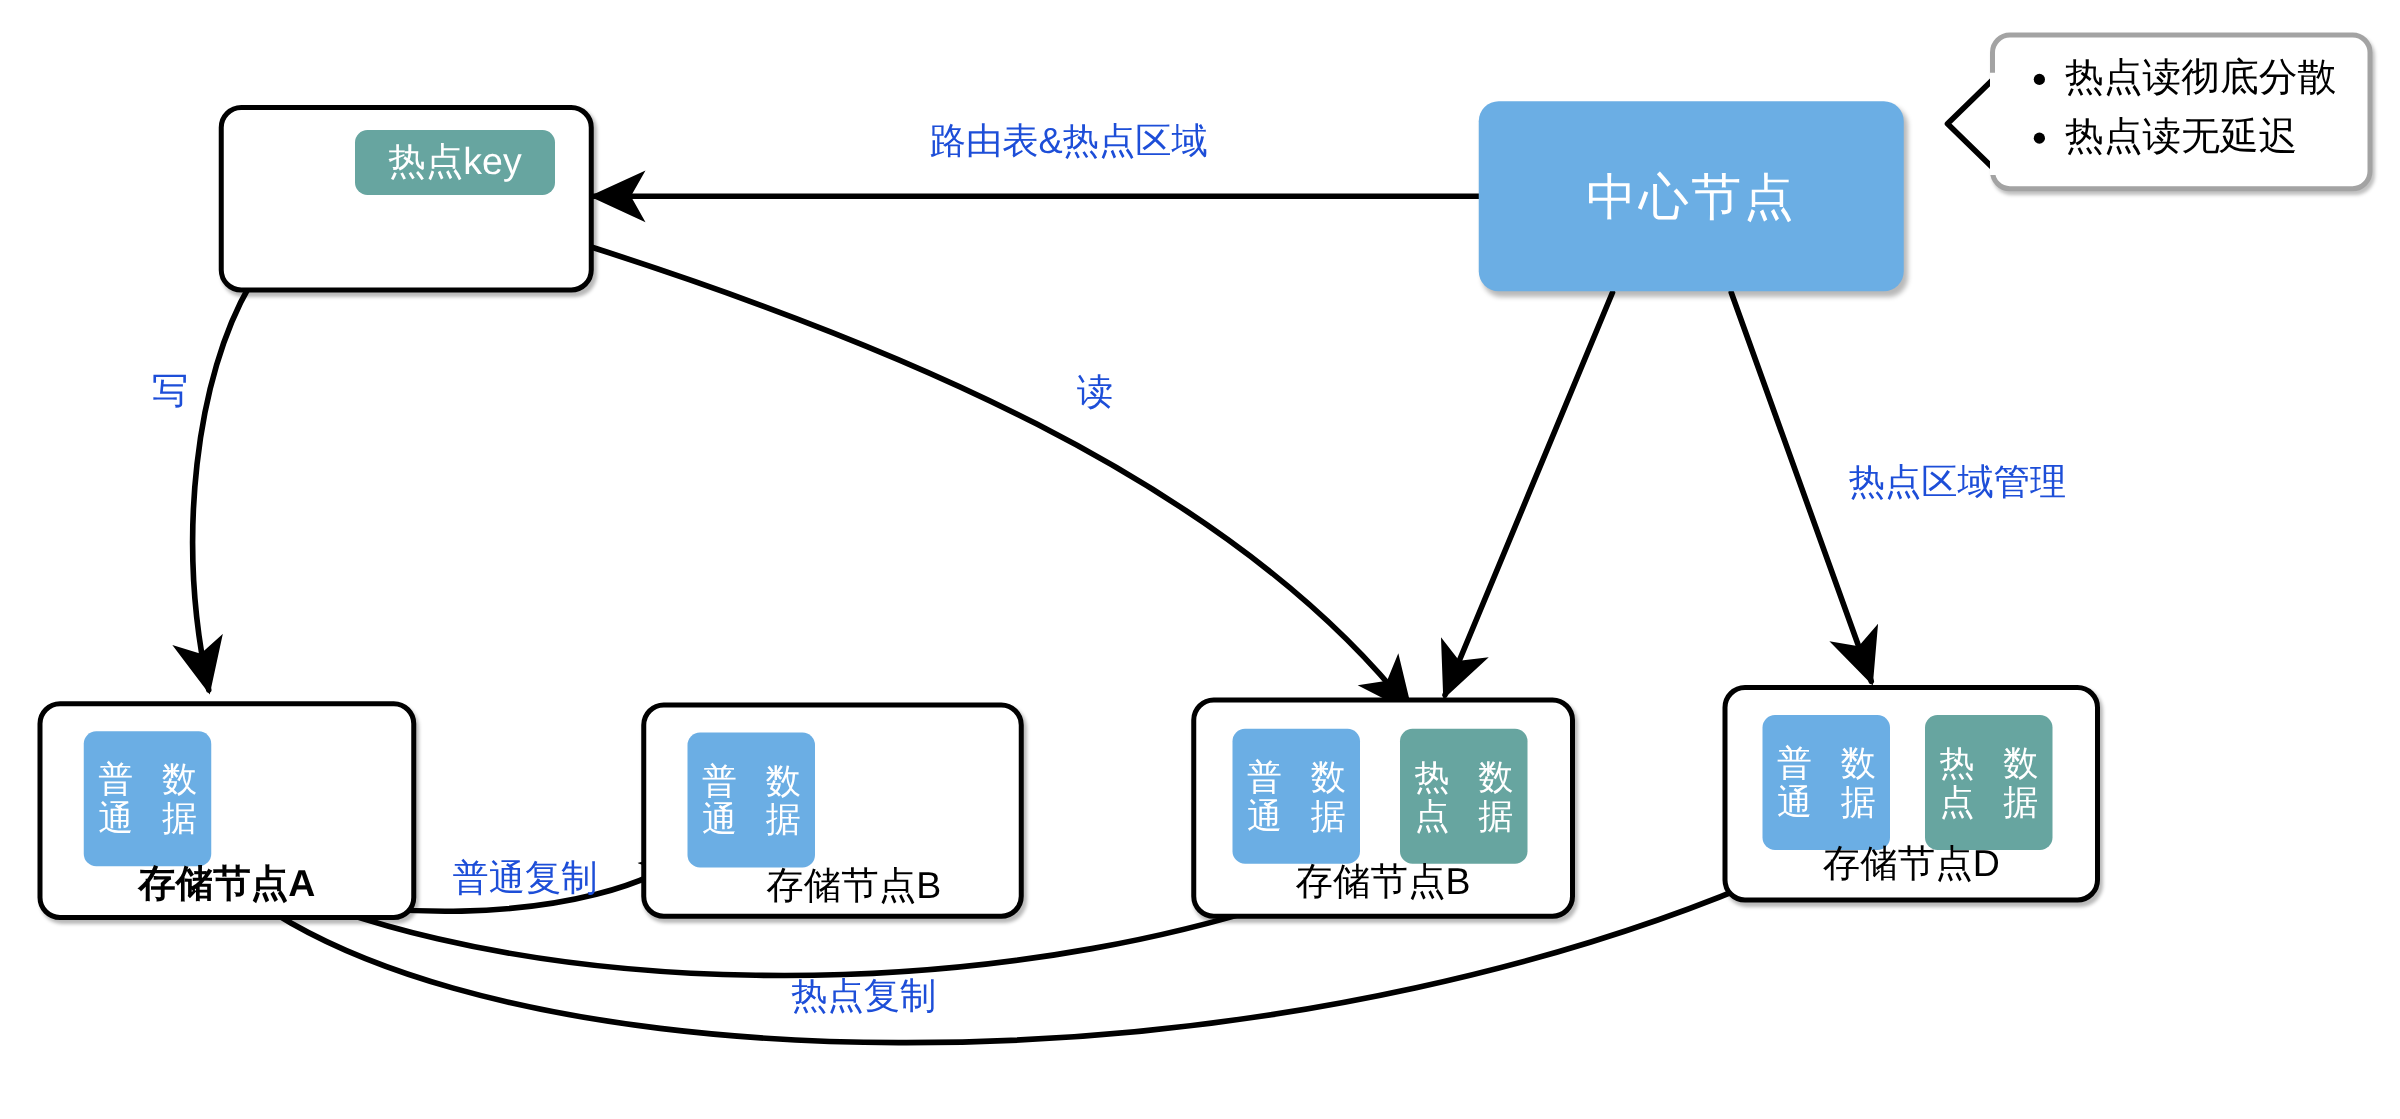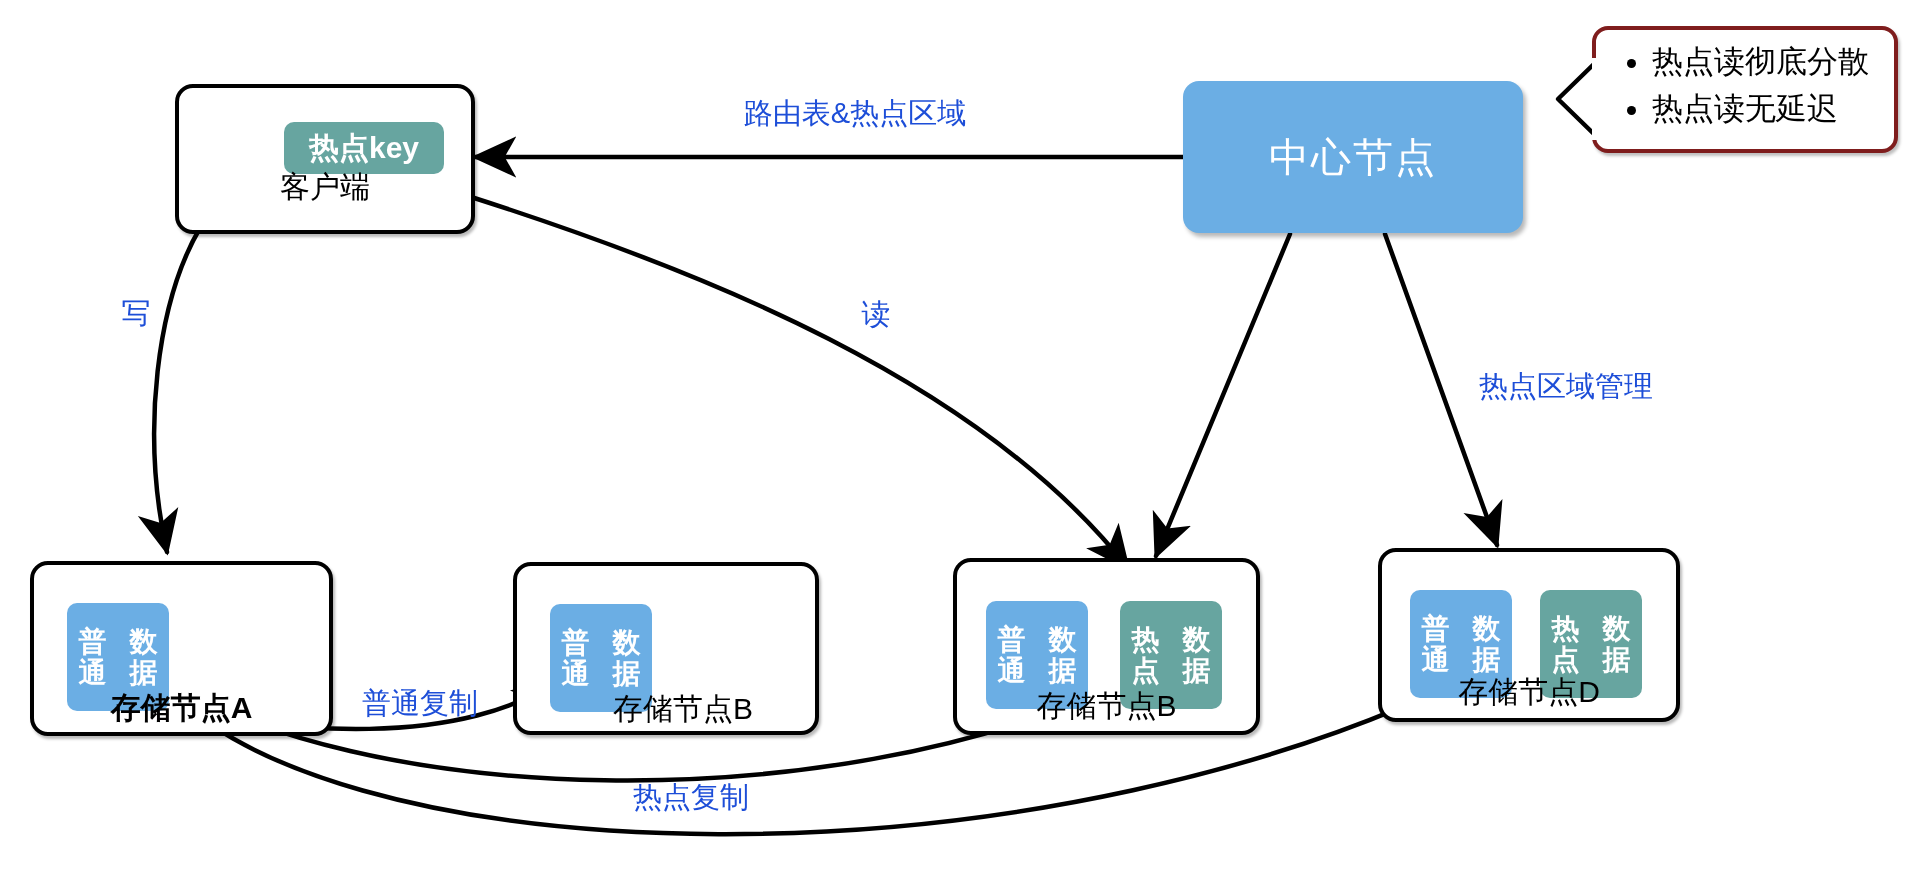--- a/index.html
+++ b/index.html
@@ -6,32 +6,32 @@
   body{width:1920px;height:895px;position:relative;overflow:hidden;
        font-family:"Liberation Sans","DejaVu Sans",sans-serif;color:#000;}
   #stage{position:absolute;left:0;top:0;width:1920px;height:895px;}
   svg.edges{position:absolute;left:0;top:0;width:1920px;height:895px;}
 
   
   .nodebox{position:absolute;background:#fff;border:4px solid #000;border-radius:18px;
            box-sizing:border-box;box-shadow:2px 3px 3px rgba(0,0,0,.28);}
   .nodebox .caption{position:absolute;left:0;right:0;text-align:center;
            font-size:30px;line-height:34px;color:#000;white-space:nowrap;}
-  .badge{position:absolute;border-radius:10px;color:#fff;font-weight:bold;
+  .badge{position:absolute;border-radius:10px;color:#fff;font-weight:normal;
          display:flex;align-items:center;justify-content:center;
-         text-align:center;line-height:1.12;font-size:28px;margin-top:18px;}
+         text-align:center;line-height:1.12;font-size:28px;}
   .badge.two-line{flex-direction:row;}
 
   
   .centernode{position:absolute;border-radius:16px;display:flex;
         align-items:center;justify-content:center;color:#fff;font-size:40px;
         letter-spacing:2px;box-shadow:3px 4px 4px rgba(0,0,0,.28);}
 
   
-  .callout{position:absolute;background:#fff;border:4px solid #7f1d1d;border-radius:16px;
+  .callout{position:absolute;background:#fff;border:4px solid #a3a3a3;border-radius:16px;
            box-sizing:border-box;padding:8px 14px 8px 30px;
            box-shadow:2px 3px 3px rgba(0,0,0,.25);}
   .callout ul{margin:0;padding:0 0 0 26px;list-style:disc;}
   .callout li{font-size:31px;line-height:47px;white-space:nowrap;}
   .callout-notch{position:absolute;}
 
   
   .elabel{position:absolute;font-size:29px;line-height:32px;white-space:nowrap;
           color:#1d4ed8;transform:translate(-50%,-50%);}
 </style>
@@ -63,21 +63,20 @@
       <path d="M152,672 C360,810 830,818 1115,686" marker-end="url(#ah)"></path>
 
       <path d="M150,668 C300,880 1060,905 1520,650" marker-end="url(#ah)"></path>
     </g>
   </svg>
 
   <div class="nodebox" style="left:175px;top:84px;width:300px;height:150px;">
     <div class="badge" style="left:105px;top:16px;width:160px;height:52px;background:#67A5A0;font-size:30px;">
       <span>热点key</span>
     </div>
-    <div class="caption" style="top:82px;">客户端</div>
   </div>
 
   <div class="centernode" style="left:1183px;top:81px;width:340px;height:152px;background:#6BAEE4;">
     <span>中心节点</span>
   </div>
 
   <div class="callout" style="left:1592px;top:26px;width:306px;height:127px;">
     <ul>
       <li>热点读彻底分散</li>
       <li>热点读无延迟</li>

